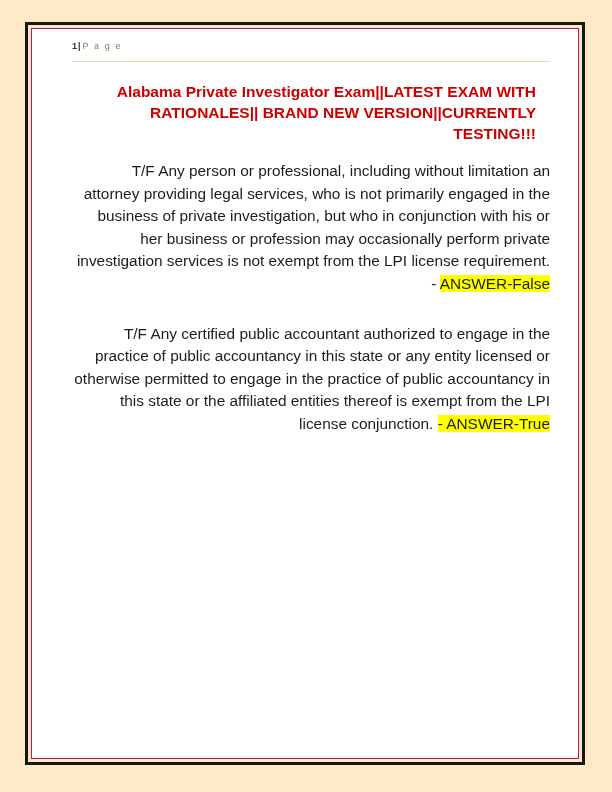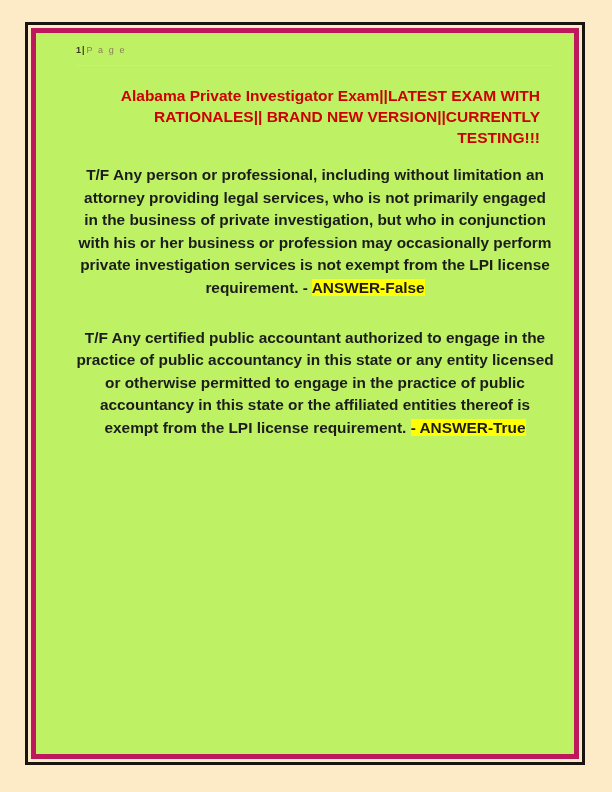--- a/index.html
+++ b/index.html
@@ -26,22 +26,22 @@
     border: 3px solid #1a1410;
     background: #fdebc8;
   }
   .page-frame-inner {
     position: absolute;
     left: 3px;
     top: 3px;
     right: 3px;
     bottom: 3px;
     box-sizing: border-box;
-    border: 5px solid #be185d;
-    background: #bef264;
+    border: 1px solid #be185d;
+    background: #ffffff;
   }
 
   
   .page-content {
     position: absolute;
     left: 40px;
     top: 11px;
     width: 478px;
   }
 
@@ -83,22 +83,21 @@
 
   
   .qa-list {
     margin-top: 14px;
   }
   .qa-item {
     font-size: 15.4px;
     line-height: 22.6px;
     color: #1c1c1c;
     margin: 16px 0 27px 0;
-    text-align: center;
-    font-weight: bold;
+    text-align: right;
   }
   .qa-item:last-child {
     margin-bottom: 0;
   }
   .hl {
     background: #ffff00;
     color: #1c1c1c;
   }
 </style>
 </head>
@@ -115,20 +114,20 @@
       <div class="header-rule"></div>
 
       <div class="doc-title">Alabama Private Investigator Exam||LATEST EXAM WITH RATIONALES|| BRAND NEW VERSION||CURRENTLY TESTING!!!</div>
 
       <div class="qa-list">
 
         <p class="qa-item"><span>T/F Any person or professional, including without limitation an attorney providing legal services, who is not primarily engaged in the business of private investigation, but who in conjunction with his or her business or profession may occasionally perform private investigation services is not exempt from the LPI license requirement. - </span><span class="hl">ANSWER-False</span></p>
 
 
 
-        <p class="qa-item"><span>T/F Any certified public accountant authorized to engage in the practice of public accountancy in this state or any entity licensed or otherwise permitted to engage in the practice of public accountancy in this state or the affiliated entities thereof is exempt from the LPI license requirement. </span><span class="hl">- ANSWER-True</span></p>
+        <p class="qa-item"><span>T/F Any certified public accountant authorized to engage in the practice of public accountancy in this state or any entity licensed or otherwise permitted to engage in the practice of public accountancy in this state or the affiliated entities thereof is exempt from the LPI license conjunction. </span><span class="hl">- ANSWER-True</span></p>
 
       </div>
 
     </div>
 
   </div>
 </div>
 
 </body></html>

